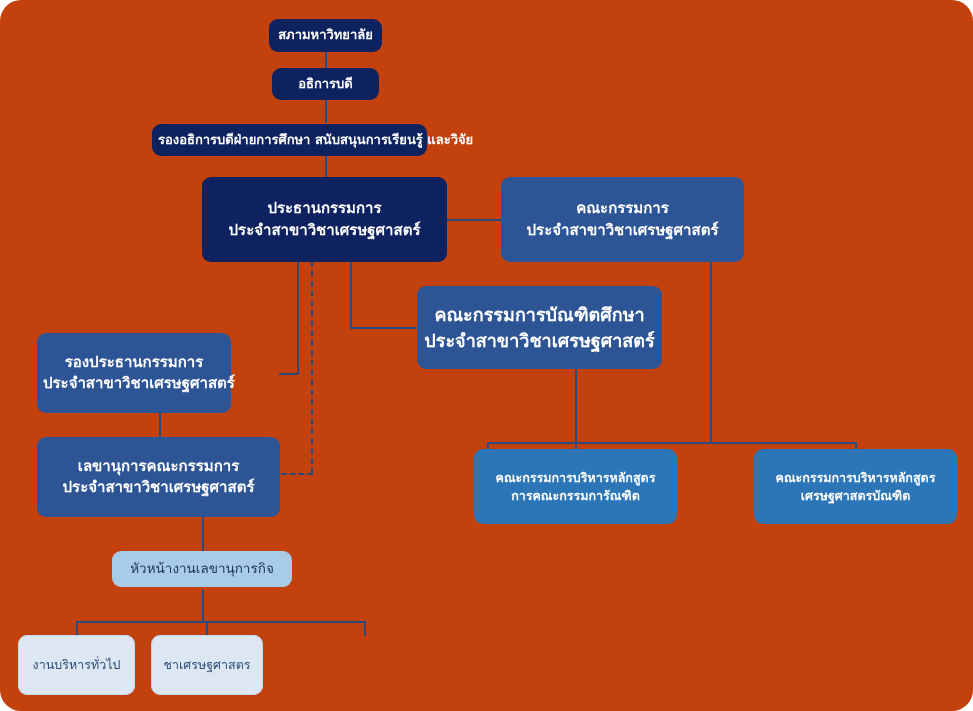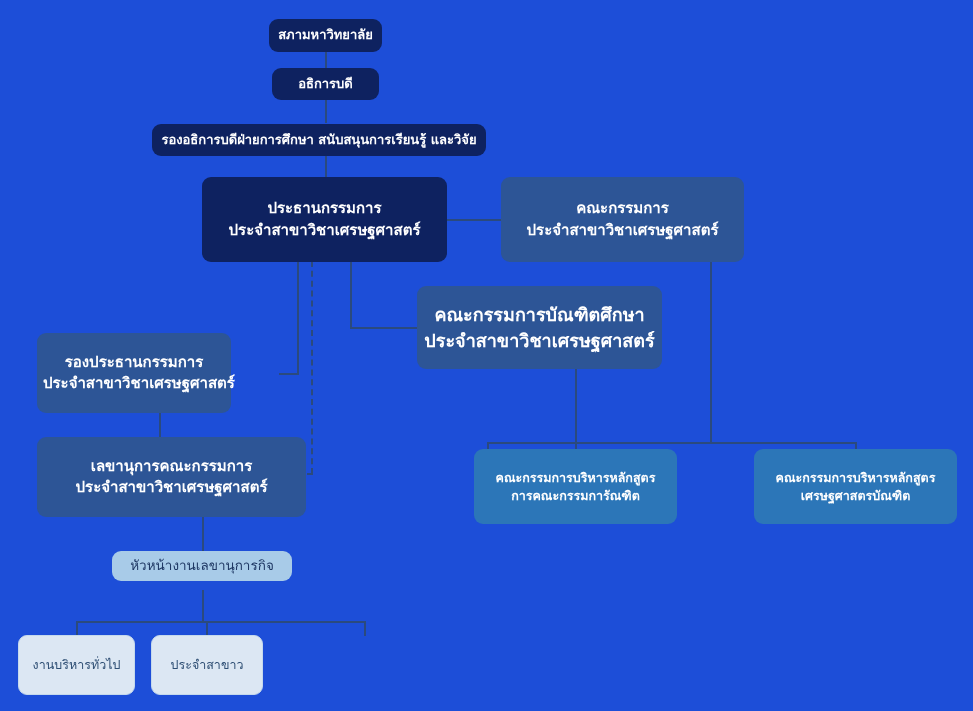--- a/index.html
+++ b/index.html
@@ -7,22 +7,23 @@
     padding: 0;
     background: #ffffff;
   }
   body {
     font-family: "DejaVu Sans", "Liberation Sans", sans-serif;
   }
   #chart-root {
     position: relative;
     width: 973px;
     height: 711px;
-    background: #1d4ed8;
+    background: #c2410c;
     overflow: hidden;
+    border-radius: 21px;
   }
   .node {
     position: absolute;
     box-sizing: border-box;
     display: flex;
     flex-direction: column;
     align-items: center;
     justify-content: center;
     text-align: center;
     border-radius: 9px;
@@ -123,21 +124,21 @@
   <div class="conn conn-v" style="left:364px; top:621px; height:15px;"></div>
 
   <div class="node navy" style="left:269px; top:19px; width:113px; height:33px; font-size:13px;">
     <span class="line1">สภามหาวิทยาลัย</span>
   </div>
 
   <div class="node navy" style="left:272px; top:68px; width:107px; height:32px; font-size:13px;">
     <span class="line1">อธิการบดี</span>
   </div>
 
-  <div class="node navy" style="left:152px; top:124px; width:334px; height:32px; font-size:13px;">
+  <div class="node navy" style="left:152px; top:124px; width:275px; height:32px; font-size:13px;">
     <span class="line1">รองอธิการบดีฝ่ายการศึกษา สนับสนุนการเรียนรู้ และวิจัย</span>
   </div>
 
   <div class="node navy" style="left:202px; top:177px; width:245px; height:85px; font-size:15px;">
     <span class="line1">ประธานกรรมการ</span>
     <span class="line2">ประจำสาขาวิชาเศรษฐศาสตร์</span>
   </div>
 
   <div class="node mid" style="left:501px; top:177px; width:243px; height:85px; font-size:15px;">
     <span class="line1">คณะกรรมการ</span>
@@ -147,41 +148,41 @@
   <div class="node mid" style="left:417px; top:286px; width:245px; height:83px; font-size:18px;">
     <span class="line1">คณะกรรมการบัณฑิตศึกษา</span>
     <span class="line2">ประจำสาขาวิชาเศรษฐศาสตร์</span>
   </div>
 
   <div class="node mid" style="left:37px; top:333px; width:194px; height:80px; font-size:15px;">
     <span class="line1">รองประธานกรรมการ</span>
     <span class="line2">ประจำสาขาวิชาเศรษฐศาสตร์</span>
   </div>
 
-  <div class="node mid" style="left:37px; top:437px; width:269px; height:80px; font-size:15px;">
+  <div class="node mid" style="left:37px; top:437px; width:243px; height:80px; font-size:15px;">
     <span class="line1">เลขานุการคณะกรรมการ</span>
     <span class="line2">ประจำสาขาวิชาเศรษฐศาสตร์</span>
   </div>
 
   <div class="node bright" style="left:474px; top:449px; width:203px; height:75px; font-size:12.5px;">
     <span class="line1">คณะกรรมการบริหารหลักสูตร</span>
     <span class="line2">การคณะกรรมการัณฑิต</span>
   </div>
 
   <div class="node bright" style="left:754px; top:449px; width:203px; height:75px; font-size:12.5px;">
     <span class="line1">คณะกรรมการบริหารหลักสูตร</span>
     <span class="line2">เศรษฐศาสตรบัณฑิต</span>
   </div>
 
-  <div class="node light" style="left:112px; top:551px; width:180px; height:30px; font-size:13.5px;">
+  <div class="node light" style="left:112px; top:551px; width:180px; height:36px; font-size:13.5px;">
     <span class="line1">หัวหน้างานเลขานุการกิจ</span>
   </div>
 
   <div class="node pale" style="left:18px; top:635px; width:117px; height:60px; font-size:12.5px;">
     <span class="line1">งานบริหารทั่วไป</span>
   </div>
 
   <div class="node pale" style="left:151px; top:635px; width:112px; height:60px; font-size:12.5px;">
-    <span class="line1">ประจำสาขาว</span>
+    <span class="line1">ชาเศรษฐศาสตร</span>
   </div>
 
 
 </div>
 
 </body></html>

